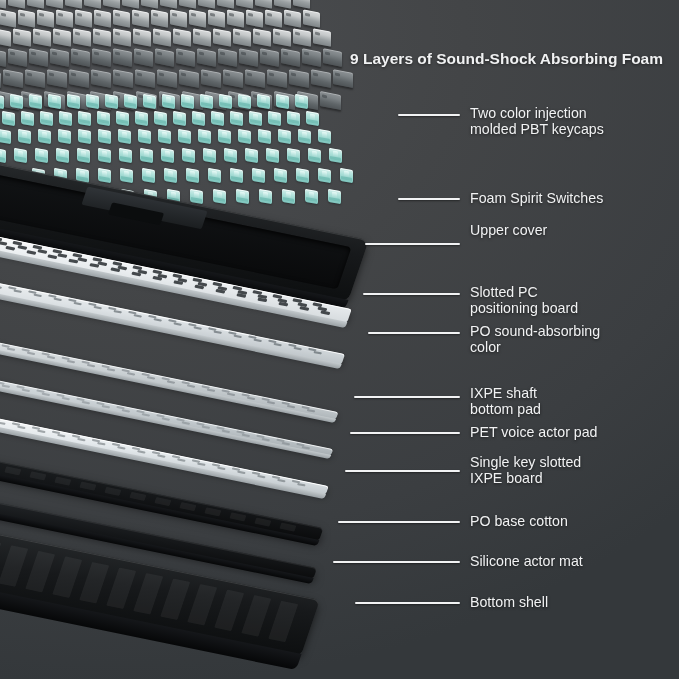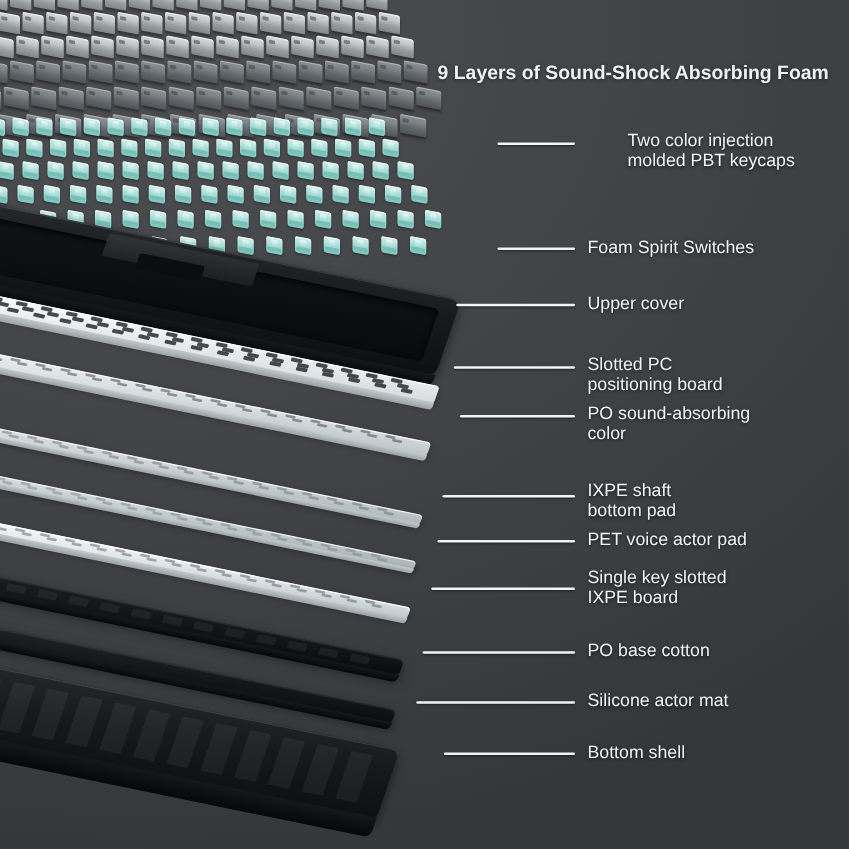--- a/index.html
+++ b/index.html
@@ -767,26 +767,26 @@
             <div class="rib" style="left: 394px; top: 8px; width: 17px; height: 38px;"></div>
           </div>
         <div class="side edgeBlack" style="top:54px;height:16px;border-radius:0 0 6px 6px;"></div>
       </div>
     </div>
 
   </div>
 
   <div id="callouts">
       <div class="lead" style="left: 398px; top: 114px; width: 62px;"></div>
-      <div class="ltext" style="top: 106px; margin-left: 32px;">Two color injection
+      <div class="ltext" style="top: 106px;">Two color injection
 molded PBT keycaps</div>
       <div class="lead" style="left: 398px; top: 198px; width: 62px;"></div>
       <div class="ltext" style="top: 191px;">Foam Spirit Switches</div>
       <div class="lead" style="left: 365px; top: 243px; width: 95px;"></div>
-      <div class="ltext" style="top: 236px; text-align: right;">Upper cover</div>
+      <div class="ltext" style="top: 223px; text-align: right;">Upper cover</div>
       <div class="lead" style="left: 363px; top: 293px; width: 97px;"></div>
       <div class="ltext" style="top: 285px;">Slotted PC
 positioning board</div>
       <div class="lead" style="left: 368px; top: 332px; width: 92px;"></div>
       <div class="ltext" style="top: 324px;">PO sound-absorbing
 color</div>
       <div class="lead" style="left: 354px; top: 396px; width: 106px;"></div>
       <div class="ltext" style="top: 386px;">IXPE shaft
 bottom pad</div>
       <div class="lead" style="left: 350px; top: 432px; width: 110px;"></div>

